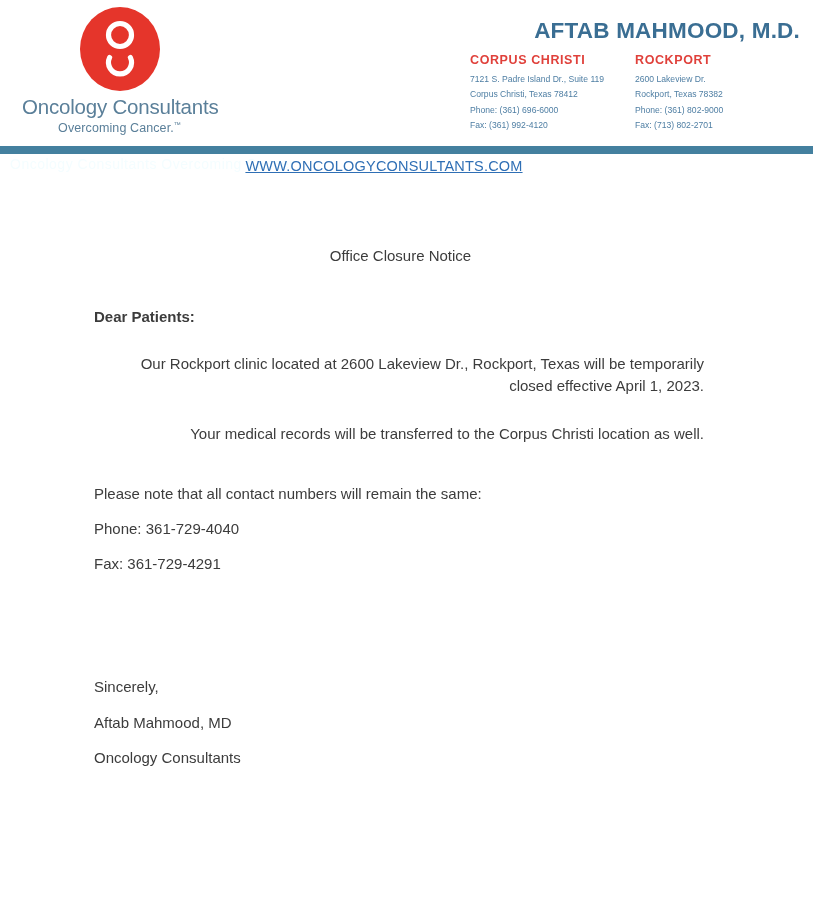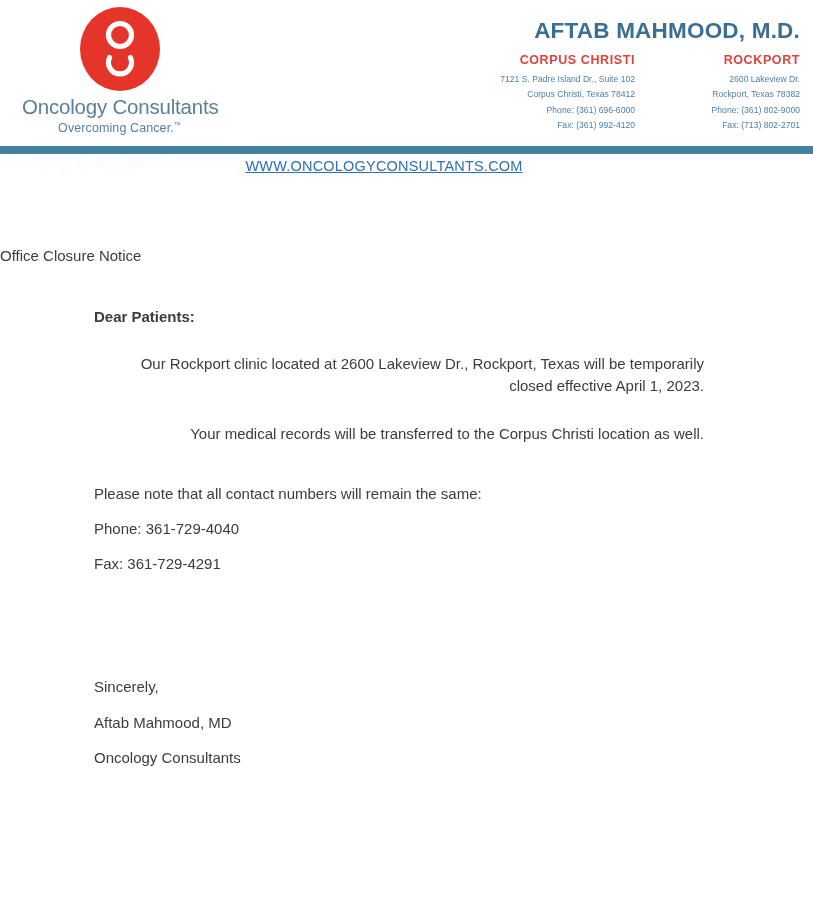--- a/index.html
+++ b/index.html
@@ -72,21 +72,21 @@
     color: #3a6e93;
     letter-spacing: 0.2px;
     white-space: nowrap;
   }
   .offices {
     display: flex;
     margin-top: 9px;
   }
   .office {
     flex: 1;
-    text-align: right;
+    text-align: left;
   }
   .office-title {
     font-size: 12.5px;
     font-weight: bold;
     color: #e0413b;
     letter-spacing: 0.6px;
     margin-bottom: 5px;
   }
   .office-line {
     font-size: 8.6px;
@@ -132,21 +132,21 @@
   }
 
   
   .doc-body {
     position: absolute;
     left: 0;
     top: 185px;
     width: 813px;
   }
   .notice-title {
-    text-align: left;
+    text-align: center;
     font-size: 15px;
     color: #3c3c3c;
     margin-top: 62px;
     padding-right: 12px;
   }
   .letter {
     margin: 0 94px 0 94px;
     width: 610px;
     font-size: 15px;
     line-height: 1.48;
@@ -175,21 +175,21 @@
     <div class="logo-wordmark">Oncology Consultants</div>
     <div class="logo-tagline"><span>Overcoming Cancer.</span><sup>™</sup></div>
   </div>
 
   <div class="practice-block">
     <div class="doctor-name">AFTAB MAHMOOD, M.D.</div>
 
     <div class="offices">
       <div class="office">
         <div class="office-title">CORPUS CHRISTI</div>
-        <div class="office-line">7121 S. Padre Island Dr., Suite 102</div>
+        <div class="office-line">7121 S. Padre Island Dr., Suite 119</div>
         <div class="office-line">Corpus Christi, Texas 78412</div>
         <div class="office-line">Phone: (361) 696-6000</div>
         <div class="office-line">Fax: (361) 992-4120</div>
       </div>
       <div class="office">
         <div class="office-title">ROCKPORT</div>
         <div class="office-line">2600 Lakeview Dr.</div>
         <div class="office-line">Rockport, Texas 78382</div>
         <div class="office-line">Phone: (361) 802-9000</div>
         <div class="office-line">Fax: (713) 802-2701</div>

